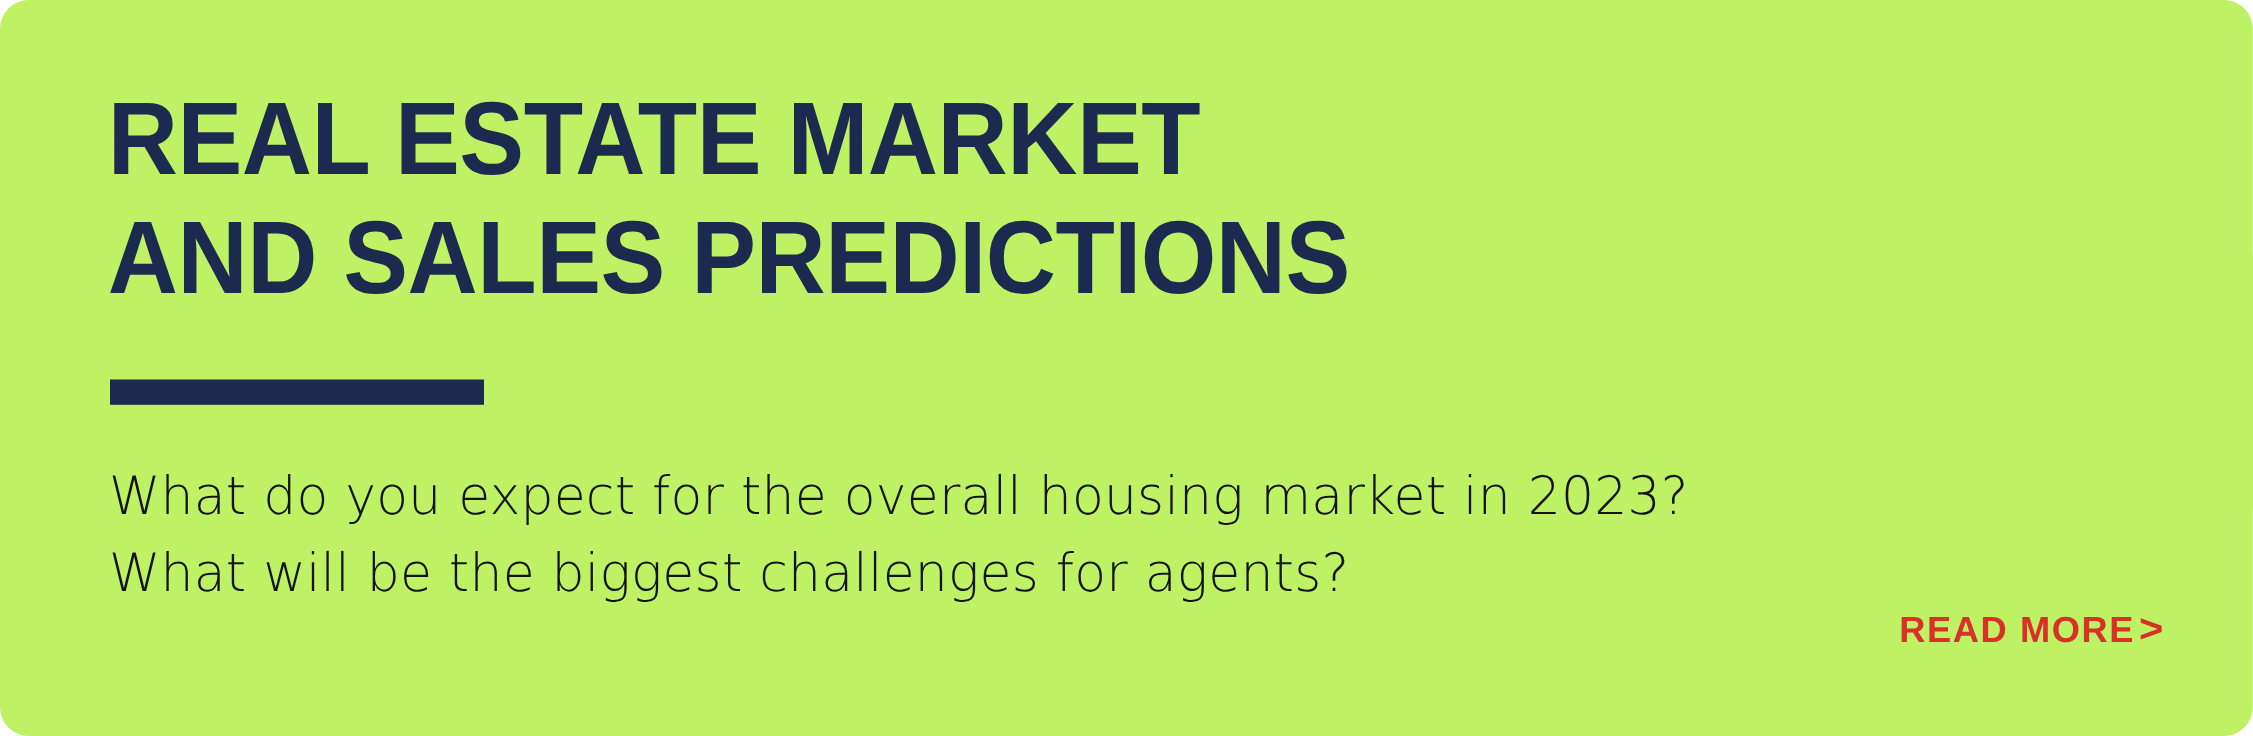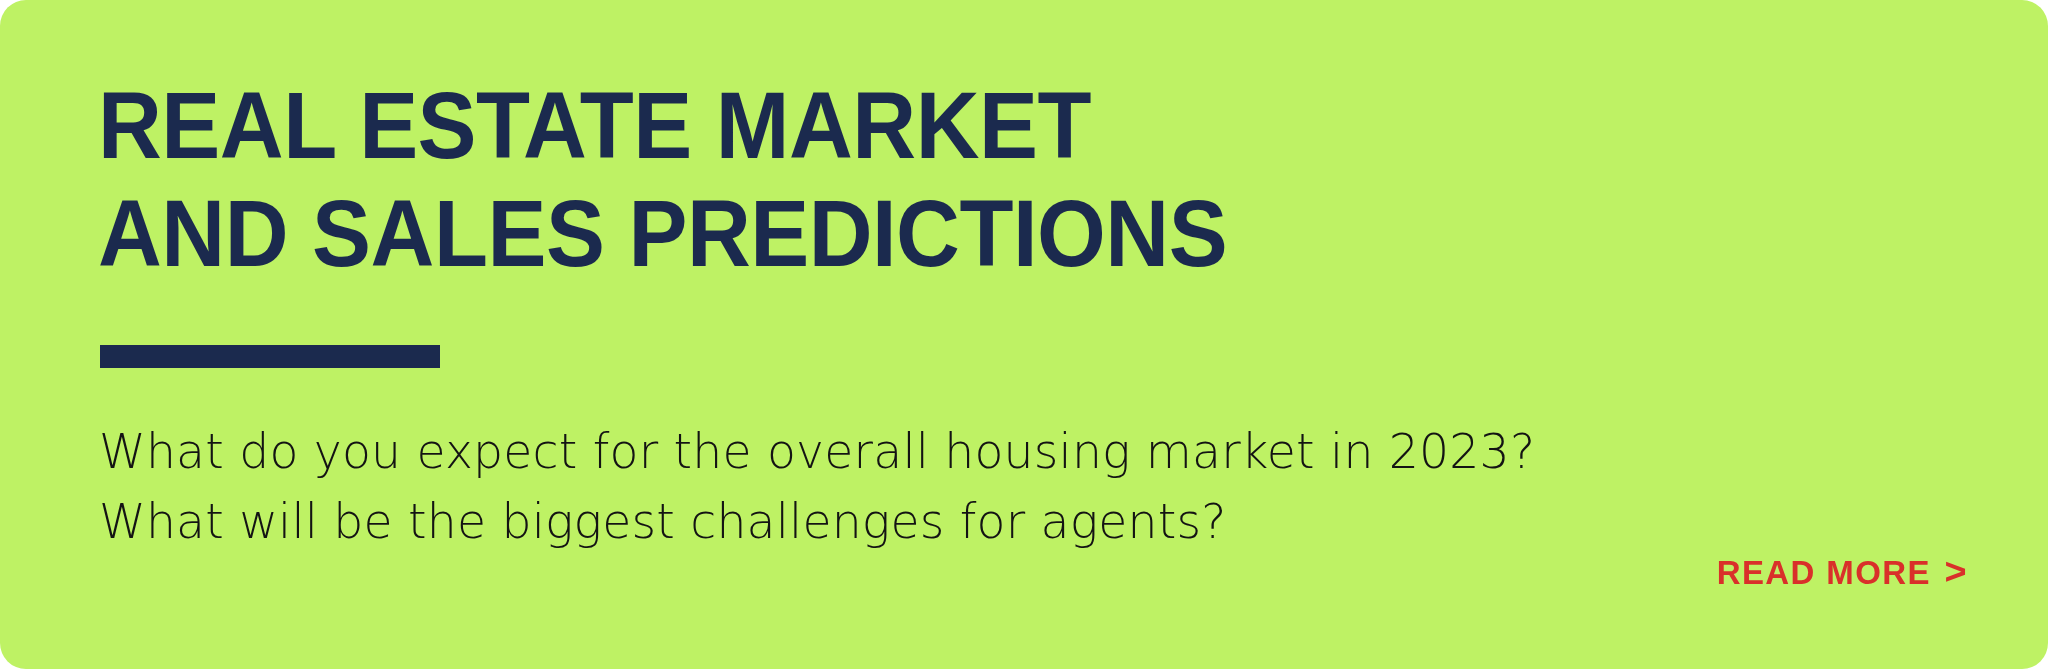--- a/index.html
+++ b/index.html
@@ -80,21 +80,21 @@
     transform-origin: left center;
   }
 
   
   #read-more-link {
     position: absolute;
     right: 82px;
     top: 554px;
     display: flex;
     align-items: center;
-    gap: 14px;
+    gap: 4px;
     cursor: pointer;
     text-decoration: none;
     user-select: none;
   }
 
   #read-more-link .rm-label {
     font-family: "Liberation Sans", sans-serif;
     font-weight: 700;
     font-size: 33px;
     letter-spacing: 1.4px;

